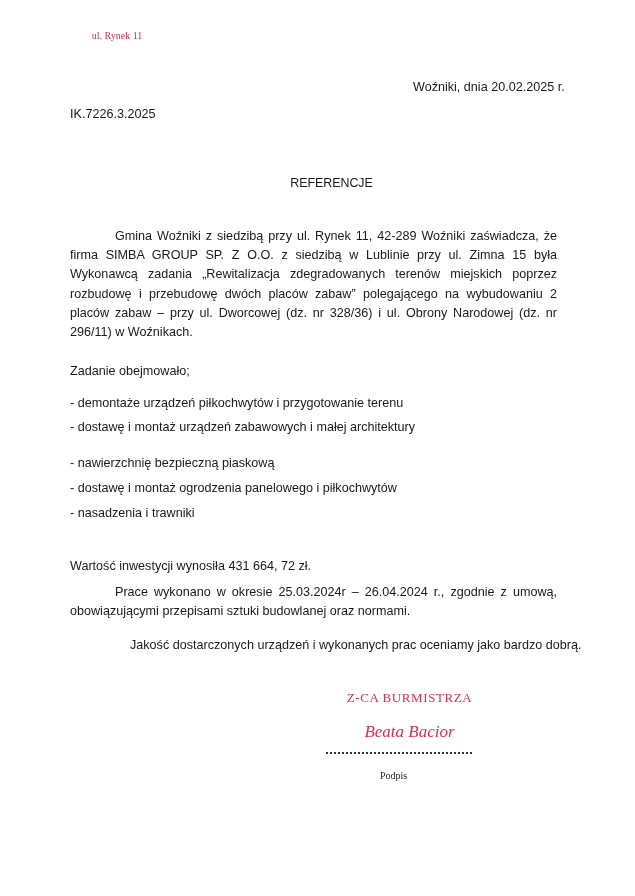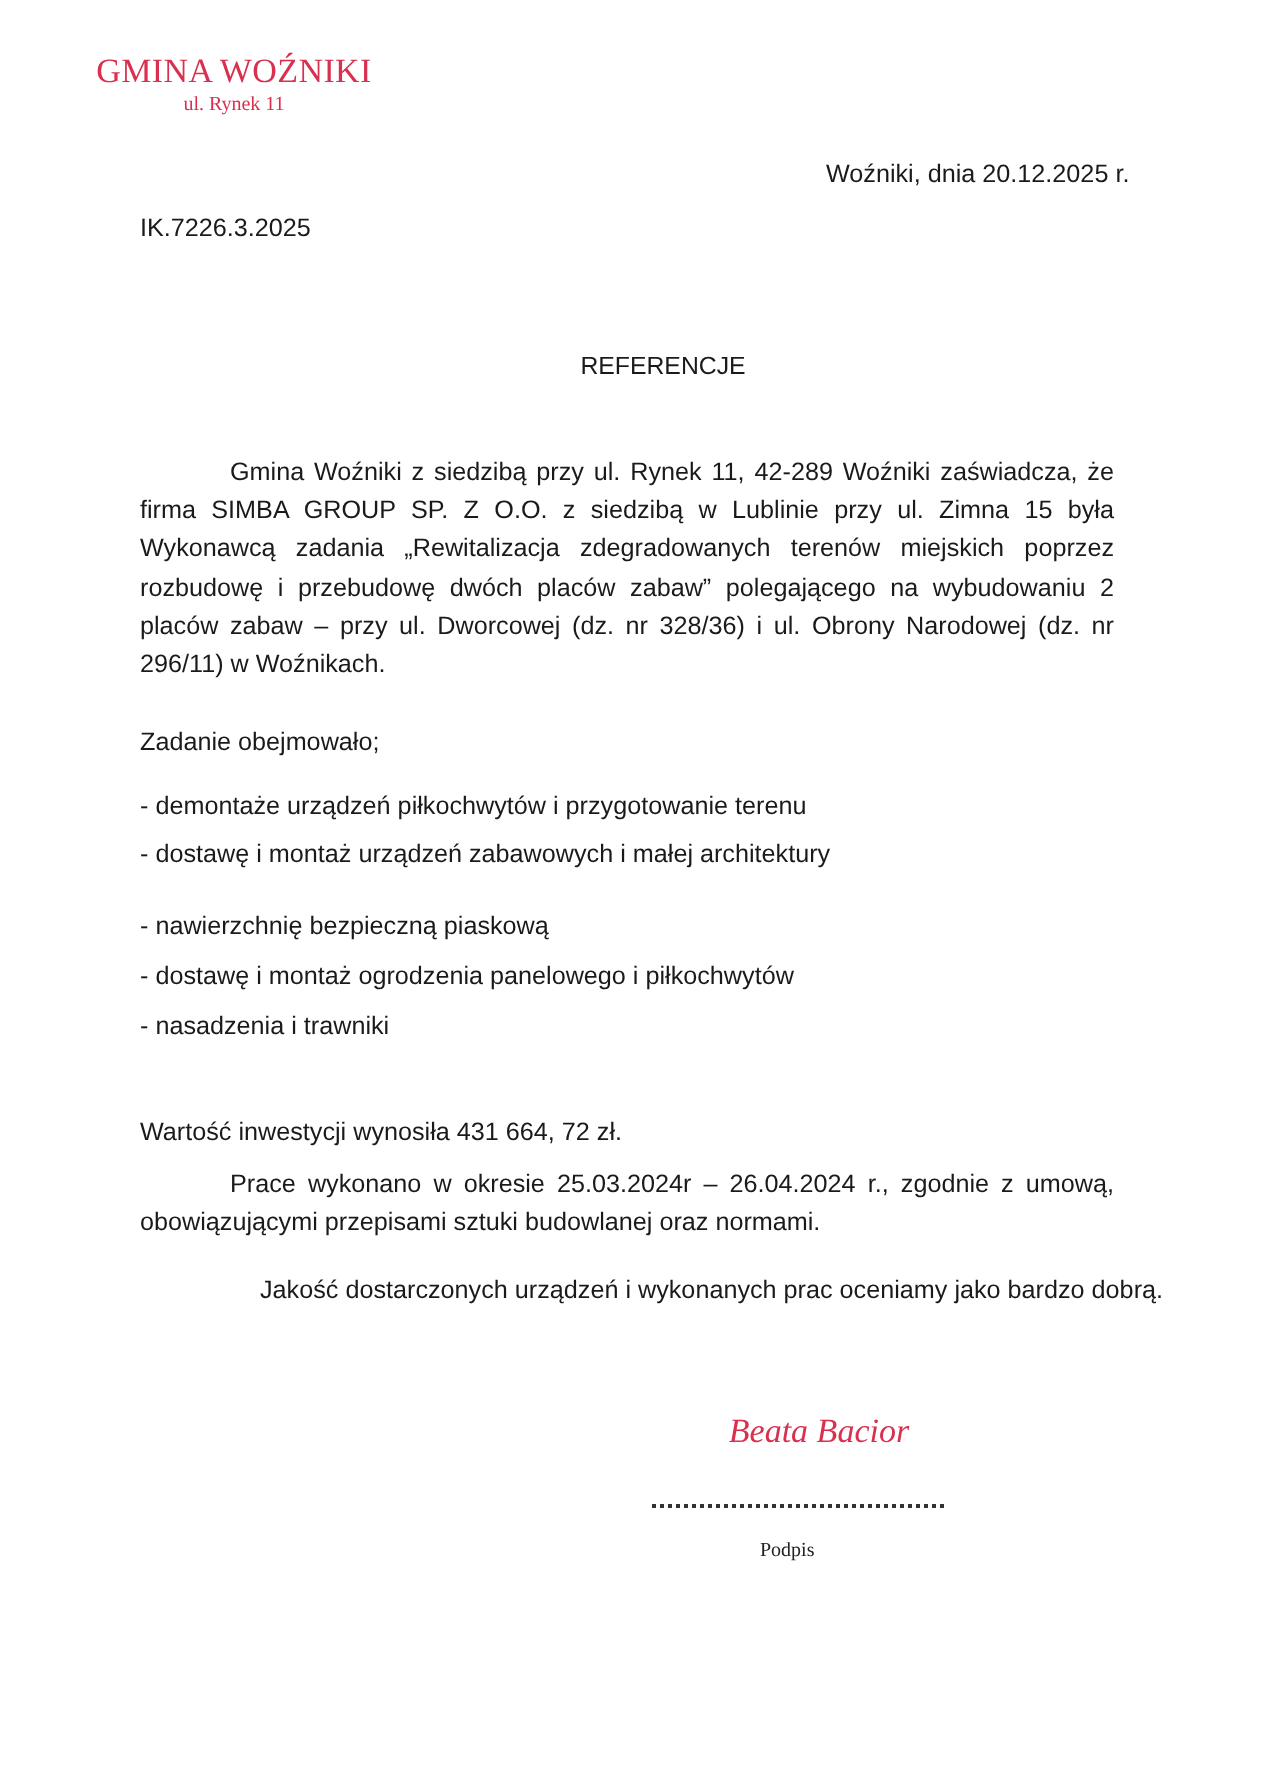--- a/index.html
+++ b/index.html
@@ -28,25 +28,24 @@
   .sig .scribble { color:#3a4fb8; font-style:italic; font-size:17px; line-height:18px; margin-top:1px;
                    font-family:"DejaVu Serif", serif; }
   .sig .name { color:#d9304f; font-style:italic; font-size:17px; margin-top:16px; }
   .dots { left:326px; top:748px; width:146px; border-bottom:2px dotted #333; height:4px; }
   .podpis { left:380px; top:770px; font-family:"Liberation Serif", serif; font-size:10px; color:#222; }
 </style>
 </head>
 <body>
 
 <div class="abs stamp">
-  <div class="l1">GMINA WOŹNIKI</div>
   <div class="l2">ul. Rynek 11</div>
 </div>
 
-<div class="abs txt date">Woźniki, dnia 20.12.2025 r.</div>
+<div class="abs txt date">Woźniki, dnia 20.02.2025 r.</div>
 <div class="abs txt ref">IK.7226.3.2025</div>
 
 <div class="abs title">REFERENCJE</div>
 
 <div class="abs body"><span class="indent"></span><span>Gmina Woźniki z siedzibą przy ul. Rynek 11, 42-289 Woźniki zaświadcza, że firma SIMBA GROUP SP. Z O.O. z siedzibą w Lublinie przy ul. Zimna 15 była Wykonawcą zadania „Rewitalizacja zdegradowanych terenów miejskich poprzez rozbudowę i przebudowę dwóch placów zabaw”  polegającego na wybudowaniu 2 placów zabaw – przy ul. Dworcowej (dz. nr 328/36) i ul. Obrony Narodowej (dz. nr 296/11) w Woźnikach.</span></div>
 
 <div class="abs txt task">Zadanie obejmowało;</div>
 
 <div class="abs item" style="top:396px;">- demontaże urządzeń piłkochwytów i przygotowanie terenu</div>
 <div class="abs item" style="top:420px;text-align:right;">- dostawę i montaż urządzeń zabawowych i małej architektury</div>
@@ -54,17 +53,18 @@
 <div class="abs item" style="top:481px;">- dostawę i montaż ogrodzenia panelowego i piłkochwytów</div>
 <div class="abs item" style="top:506px;">- nasadzenia i trawniki</div>
 
 <div class="abs txt value">Wartość inwestycji wynosiła 431 664, 72  zł.</div>
 
 <div class="abs period"><span class="indent" style="display:inline-block;width:45px;"></span><span>Prace wykonano w okresie  25.03.2024r – 26.04.2024 r., zgodnie z umową, obowiązującymi przepisami sztuki budowlanej oraz normami.</span></div>
 
 <div class="abs txt quality">Jakość dostarczonych urządzeń i wykonanych prac oceniamy jako bardzo dobrą.</div>
 
 <div class="abs sig">
+  <div class="role">Z-CA BURMISTRZA</div>
   <div class="name">Beata Bacior</div>
 </div>
 
 <div class="abs dots"></div>
 <div class="abs podpis">Podpis</div>
 
 </body></html>

